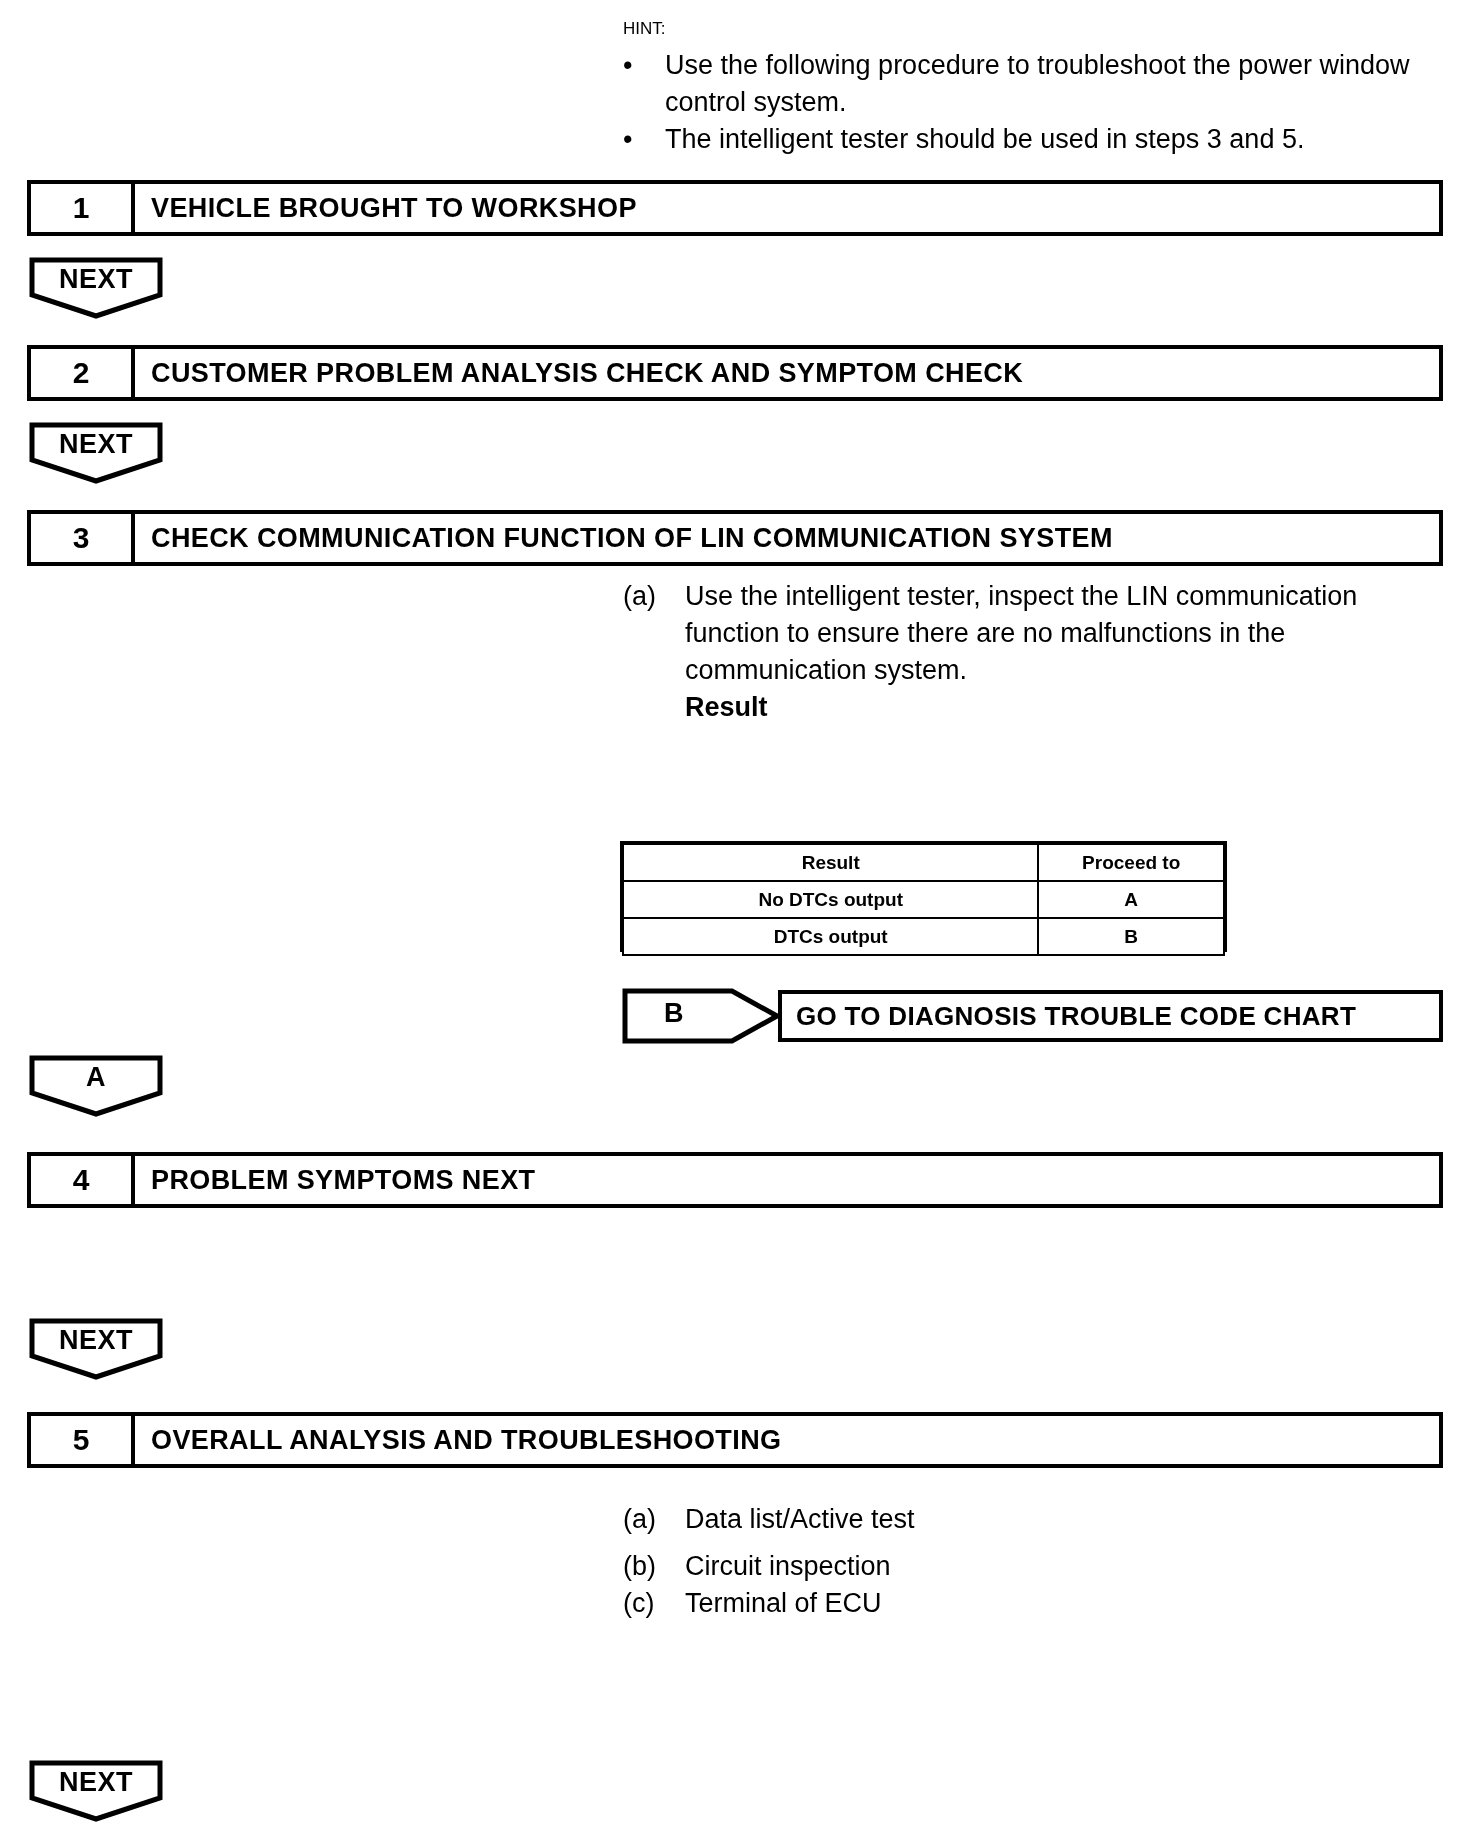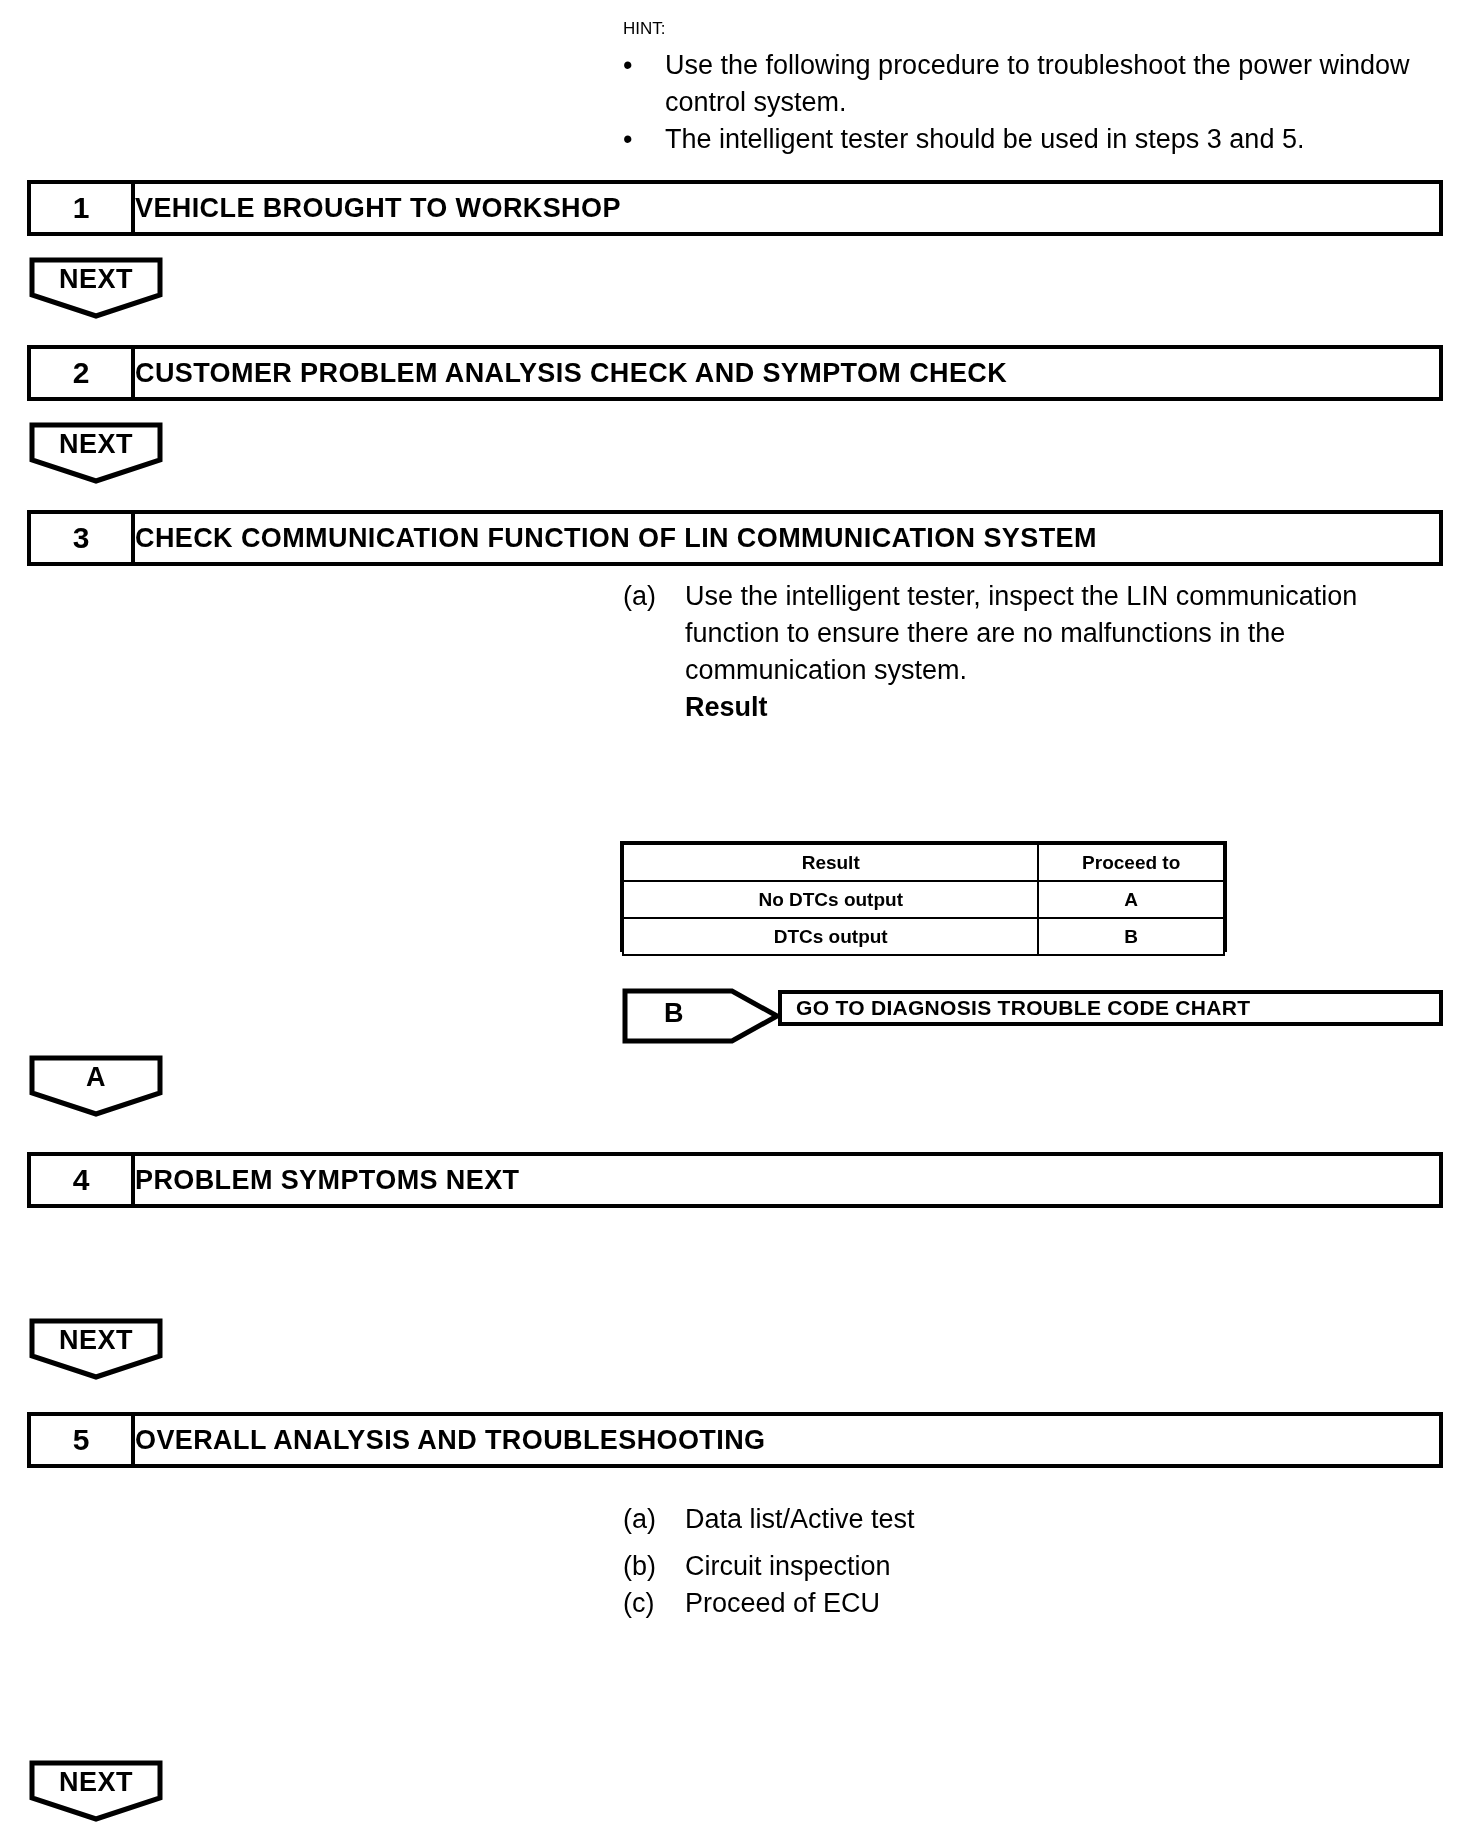--- a/index.html
+++ b/index.html
@@ -70,20 +70,21 @@
     display: flex;
     align-items: center;
     justify-content: center;
     font-size: 30px;
     font-weight: bold;
   }
   .step-title {
     flex: 1 1 auto;
     display: flex;
     align-items: center;
+    padding-left: 16px;
     font-size: 27px;
     font-weight: bold;
     letter-spacing: 0.4px;
   }
 
   
   .pent-down {
     position: absolute;
     left: 29px;
     width: 134px;
@@ -113,25 +114,25 @@
     width: 104px;
     top: 10px;
     left: 0;
     font-size: 27px;
   }
 
   .goto-box {
     position: absolute;
     border: 4px solid #000;
     box-sizing: border-box;
-    height: 36px;
+    height: 52px;
     display: flex;
     align-items: center;
     padding-left: 14px;
-    font-size: 21px;
+    font-size: 26px;
     font-weight: bold;
     letter-spacing: 0.3px;
     background: #fff;
   }
 
   
   .proc {
     position: absolute;
     display: flex;
     align-items: flex-start;
@@ -294,21 +295,21 @@
 <div class="proc" style="left:623px; top:1501px; width:500px;">
   <span class="proc-marker">(a)</span>
   <span class="proc-body">Data list/Active test</span>
 </div>
 <div class="proc" style="left:623px; top:1548px; width:500px;">
   <span class="proc-marker">(b)</span>
   <span class="proc-body">Circuit inspection</span>
 </div>
 <div class="proc" style="left:623px; top:1585px; width:500px;">
   <span class="proc-marker">(c)</span>
-  <span class="proc-body">Proceed of ECU</span>
+  <span class="proc-body">Terminal of ECU</span>
 </div>
 
 <div class="pent-down" style="top:1760px;">
   <svg width="134" height="62" viewBox="0 0 134 62">
     <path d="M3,3 L131,3 L131,38 L67,59 L3,38 Z" fill="#ffffff" stroke="#000000" stroke-width="5" stroke-linejoin="miter"></path>
   </svg>
   <div class="pent-label">NEXT</div>
 </div>
 
 </body></html>

